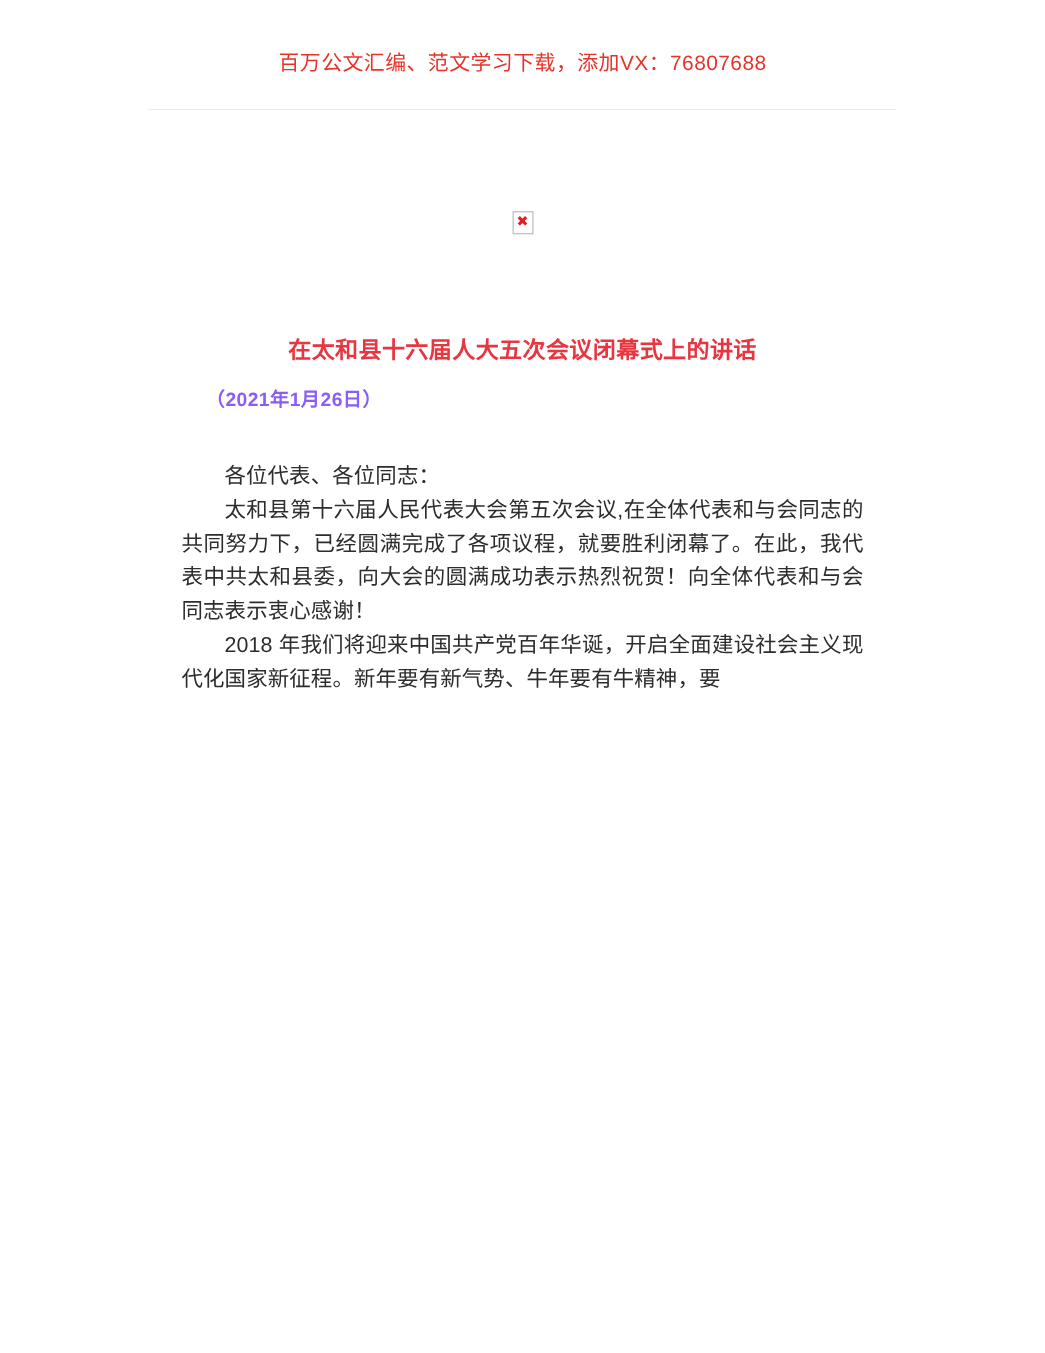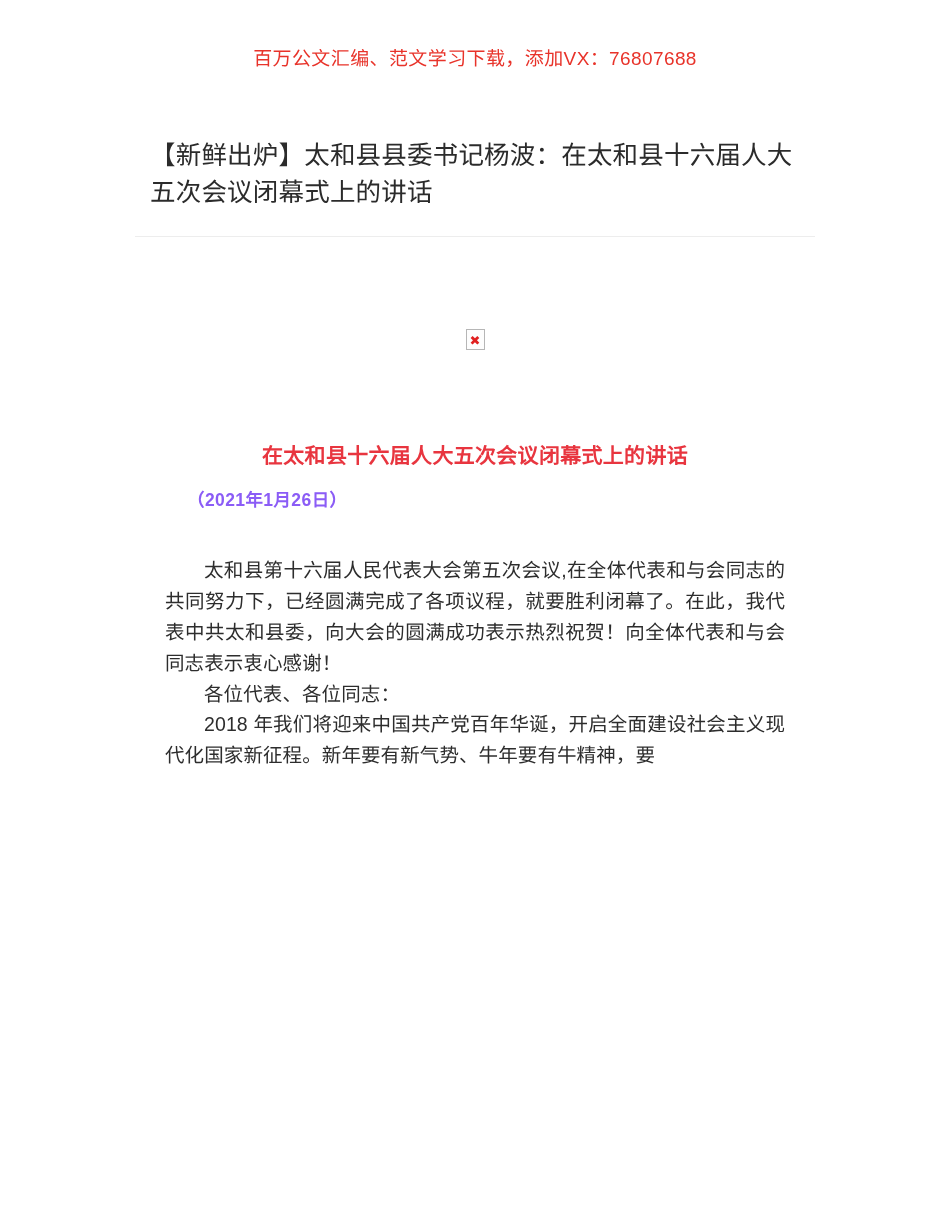--- a/index.html
+++ b/index.html
@@ -164,41 +164,40 @@
 <body>
 
 <div class="page">
 
   <div class="promo-banner">
     <span class="promo-text">百万公文汇编、范文学习下载，添加VX：76807688</span>
   </div>
 
   <div class="article-wrap">
 
-    <h1 class="article-title">【新鲜出炉】太和县县委书记杨波：在太和县十六届人大五次会议闭幕式上的讲话</h1>
 
     <hr class="title-divider">
 
 
   </div>
 
   <div class="image-slot">
     <span class="broken-image">
       <span class="x-glyph">✖</span>
     </span>
   </div>
 
   <div class="doc-body">
 
     <div class="doc-title">在太和县十六届人大五次会议闭幕式上的讲话</div>
 
 
     <div class="doc-date">（2021年1月26日）</div>
 
     <div class="doc-paragraphs">
+      <p class="doc-p">各位代表、各位同志：</p>
       <p class="doc-p">太和县第十六届人民代表大会第五次会议,在全体代表和与会同志的共同努力下，已经圆满完成了各项议程，就要胜利闭幕了。在此，我代表中共太和县委，向大会的圆满成功表示热烈祝贺！向全体代表和与会同志表示衷心感谢！</p>
-      <p class="doc-p">各位代表、各位同志：</p>
       <p class="doc-p">2018 年我们将迎来中国共产党百年华诞，开启全面建设社会主义现代化国家新征程。新年要有新气势、牛年要有牛精神，要</p>
     </div>
 
   </div>
 
 </div>
 
 </body></html>

